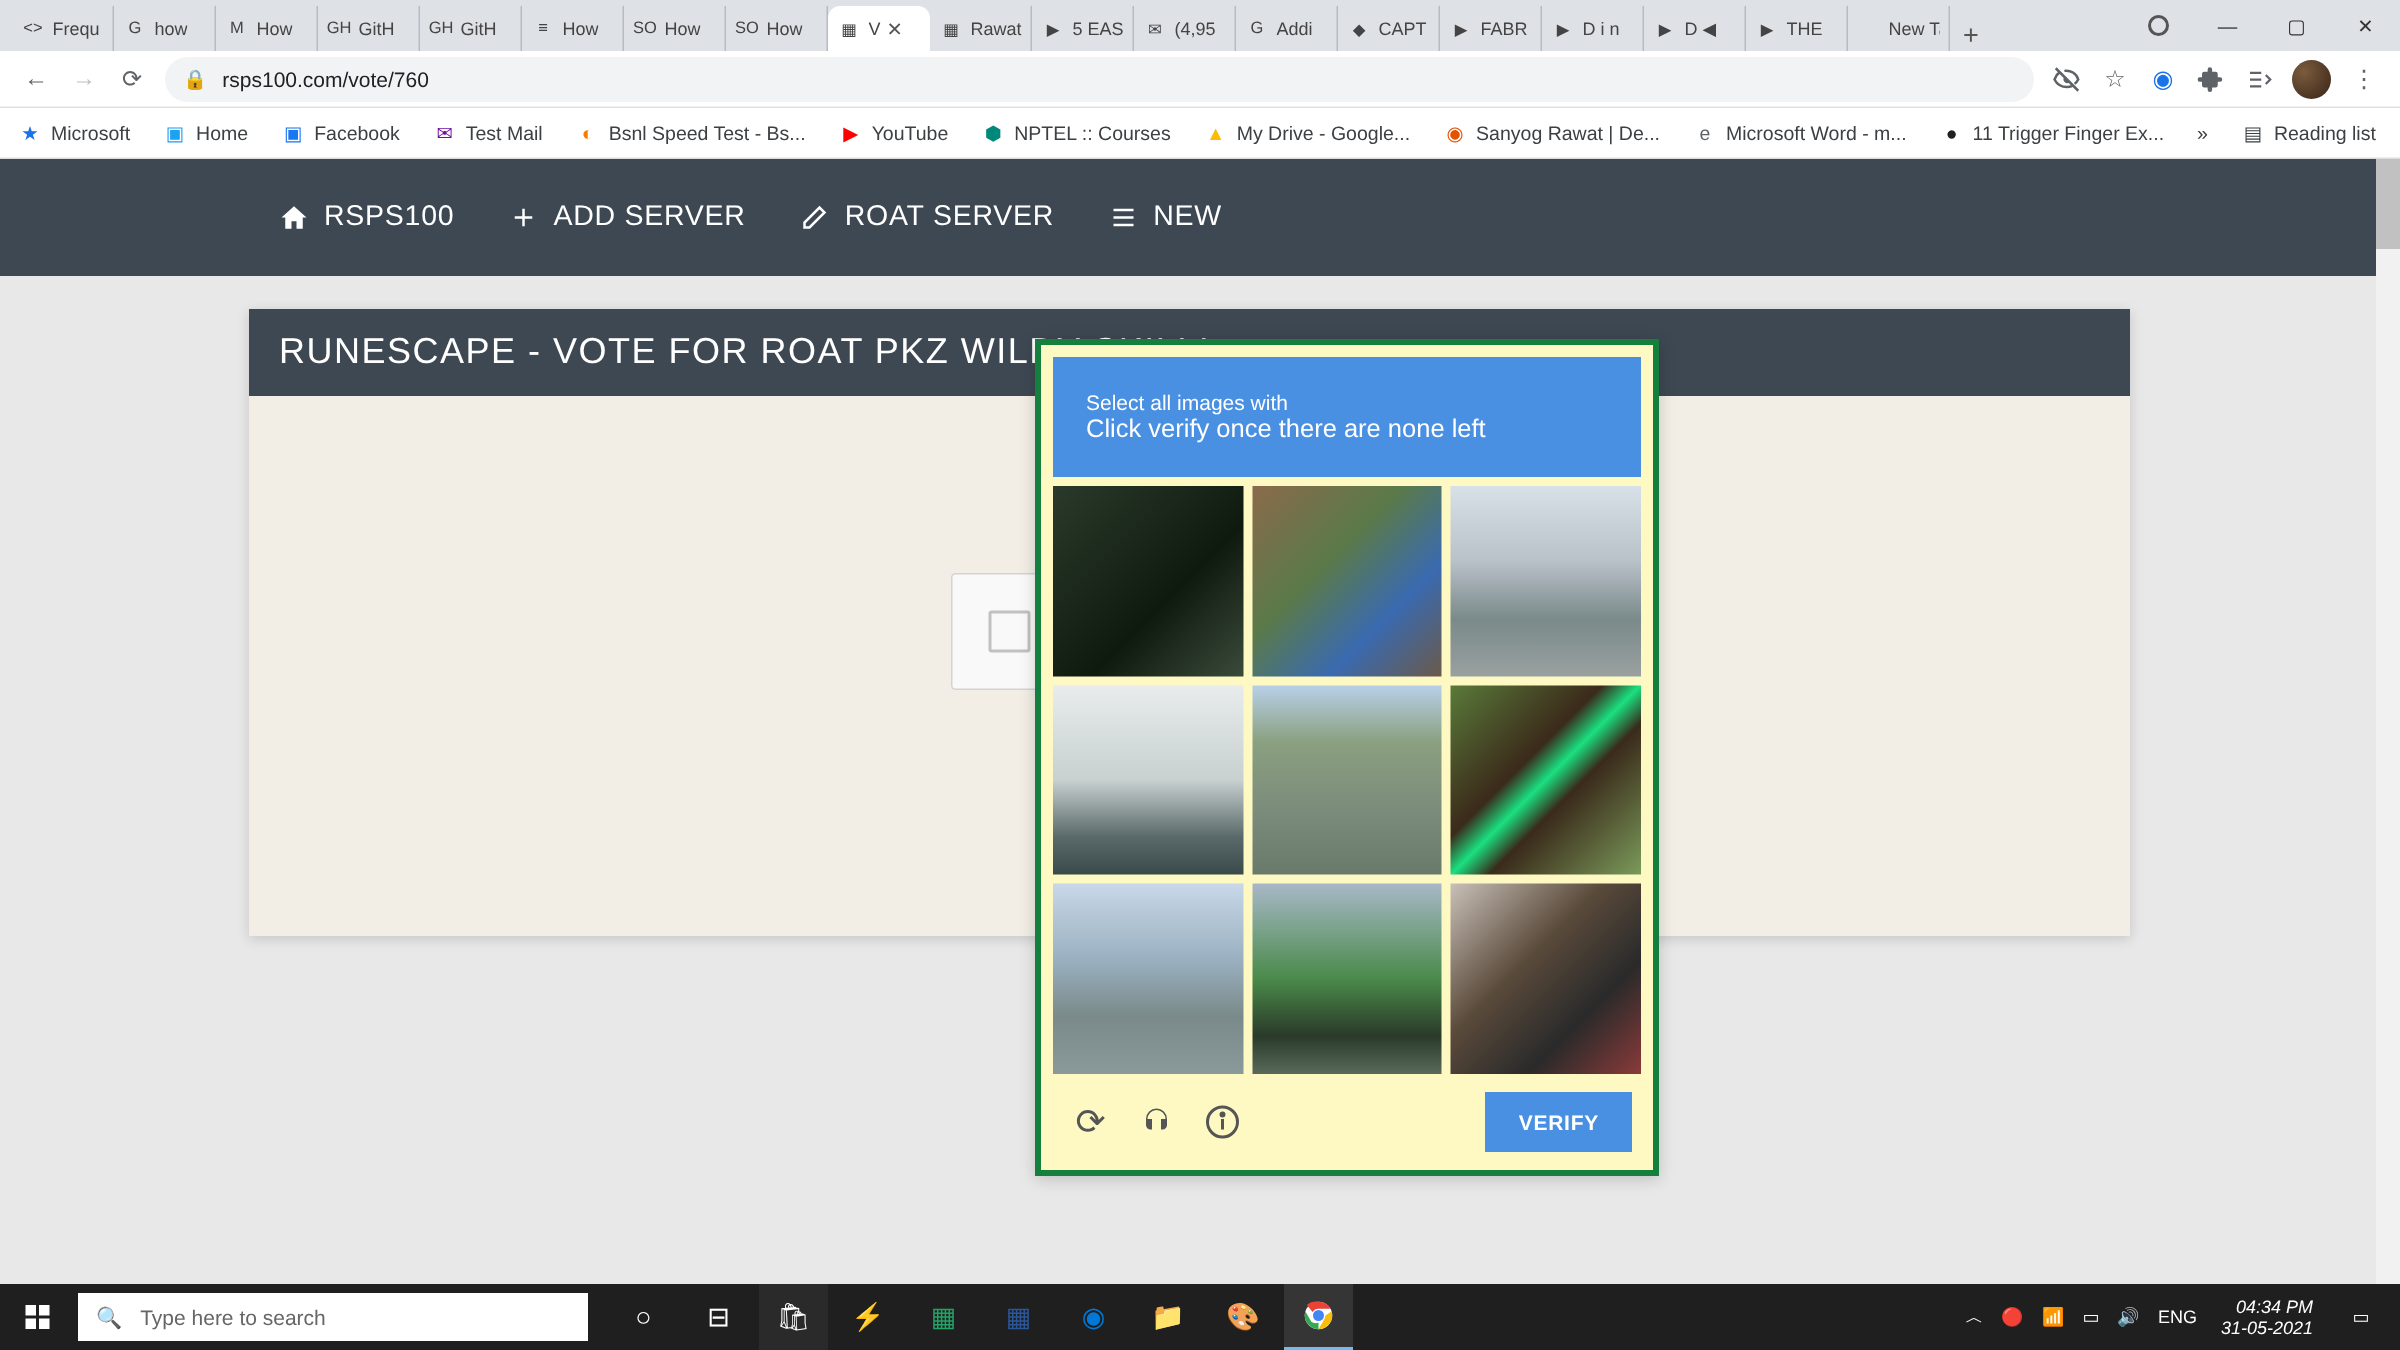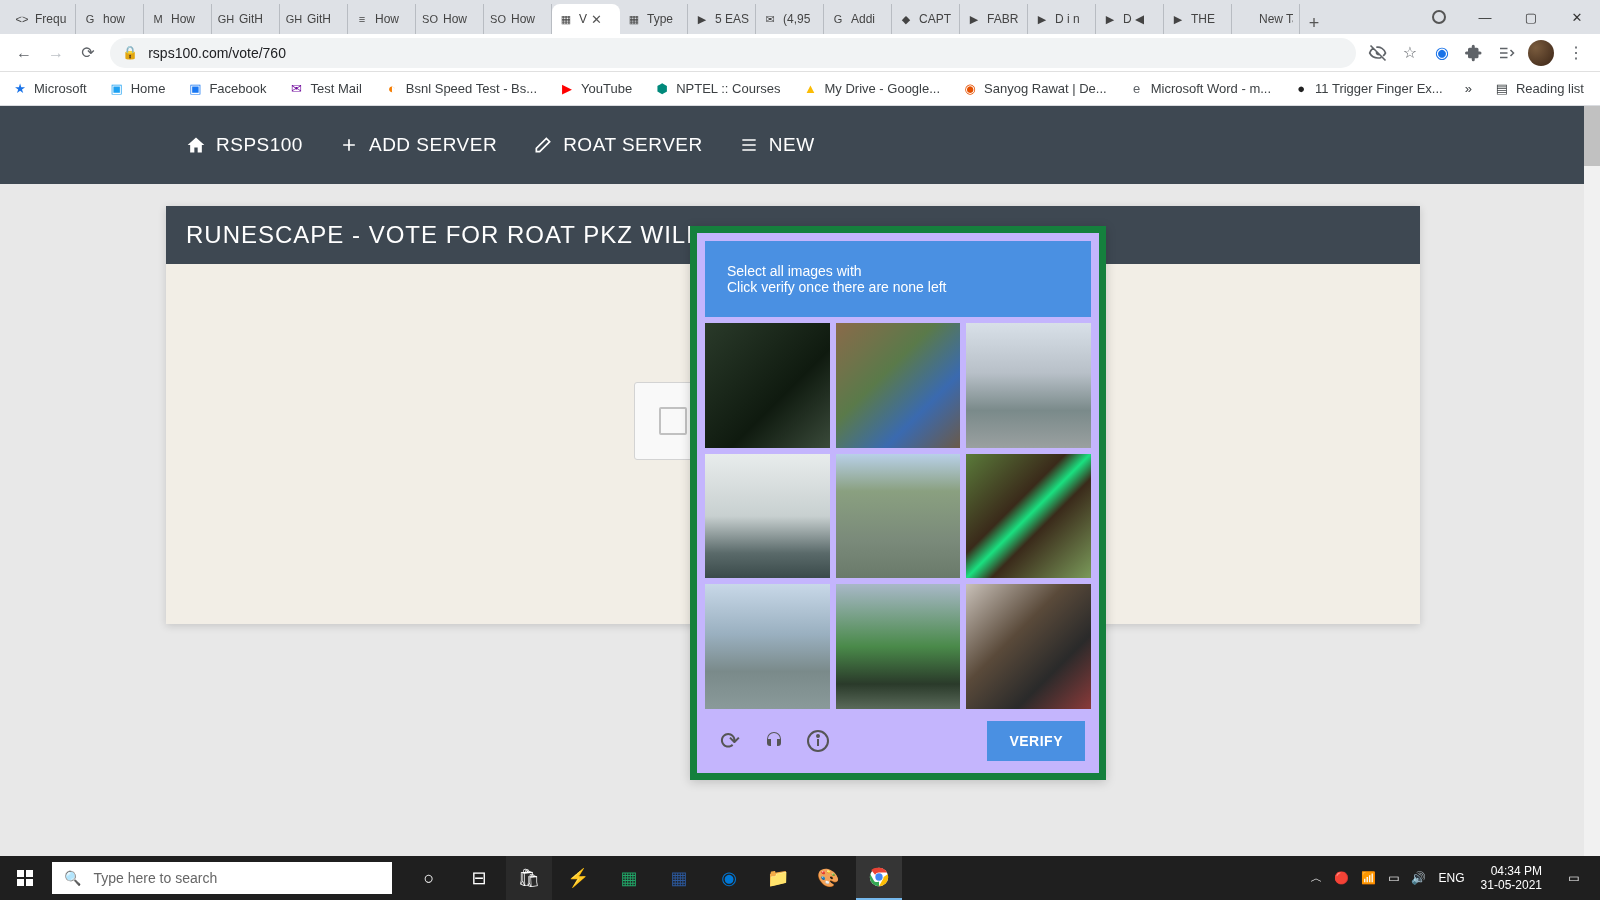--- a/index.html
+++ b/index.html
@@ -39,25 +39,25 @@
 .site-nav .item { display: flex; align-items: center; margin-right: 36px; font-size: 19px; font-weight: 400; letter-spacing: 0.5px; cursor: pointer; font-family: "Arial Narrow", Arial, sans-serif; }
 .site-nav .item .ic { margin-right: 10px; font-size: 18px; }
 
 .content-card { position: absolute; left: 166px; top: 100px; width: 1254px; background: #F2EEE6; box-shadow: 0 2px 8px rgba(0,0,0,0.15); }
 .content-header { height: 58px; background: #3E4852; color: #fff; display: flex; align-items: center; padding-left: 20px; font-size: 24px; letter-spacing: 1px; font-family: "Arial Narrow", Arial, sans-serif; }
 .content-body { height: 360px; position: relative; }
 .checkbox-stub { position: absolute; left: 468px; top: 118px; width: 78px; height: 78px; background: #F9F9F9; border: 1px solid #D3D3D3; border-radius: 3px; display: flex; align-items: center; justify-content: center; }
 .checkbox-stub .box { width: 28px; height: 28px; border: 2px solid #C1C1C1; border-radius: 2px; }
 
 
-.captcha { position: absolute; left: 690px; top: 120px; width: 416px; background: #c4b5fd; border: 7px solid #15803d; box-shadow: 0 2px 10px rgba(0,0,0,0.18); padding: 8px; z-index: 50; }
+.captcha { position: absolute; left: 690px; top: 120px; width: 416px; background: #fef9c3; border: 4px solid #15803d; box-shadow: 0 2px 10px rgba(0,0,0,0.18); padding: 8px; z-index: 50; }
 .captcha-header { background: #4A90E2; color: #fff; padding: 22px; }
 .captcha-header .line1 { font-size: 14px; }
 .captcha-header .subject { font-size: 30px; font-weight: 700; margin: 2px 0 6px; }
-.captcha-header .line3 { font-size: 14px; }
+.captcha-header .line3 { font-size: 17px; }
 .captcha-grid { display: grid; grid-template-columns: repeat(3, 1fr); gap: 6px; margin-top: 6px; }
 .tile { aspect-ratio: 1/1; background: #888; cursor: pointer; background-size: cover; background-position: center; }
 .t1 { background: linear-gradient(135deg,#2A3A2A 0%,#0F1A0F 60%,#3A4A3A 100%); }
 .t2 { background: linear-gradient(135deg,#8A6A4A 0%,#5A7A4A 40%,#3A6AB0 70%,#6A5A4A 100%); }
 .t3 { background: linear-gradient(180deg,#D8E0E8 0%,#B8C0C8 40%,#7A8A8A 70%,#9AA0A0 100%); }
 .t4 { background: linear-gradient(180deg,#E8ECEC 0%,#C8D0D0 50%,#5A6A6A 80%,#3A4A4A 100%); }
 .t5 { background: linear-gradient(180deg,#B8D0E8 0%,#8AA080 30%,#7A8A7A 70%,#6A7A6A 100%); }
 .t6 { background: linear-gradient(135deg,#5A7A3A 0%,#3A2A1A 40%,#1AE080 50%,#3A2A1A 60%,#7A9A5A 100%); }
 .t7 { background: linear-gradient(180deg,#C8D8E8 0%,#9AB0C0 40%,#7A8A8A 70%,#8A9A9A 100%); }
 .t8 { background: linear-gradient(180deg,#A8B8C8 0%,#4A8A4A 50%,#2A3A2A 80%,#5A6A5A 100%); }
@@ -75,21 +75,21 @@
 .start-btn { width: 50px; height: 44px; display: flex; align-items: center; justify-content: center; cursor: pointer; }
 .win-logo { width: 16px; height: 16px; display: grid; grid-template-columns: 1fr 1fr; grid-template-rows: 1fr 1fr; gap: 2px; }
 .win-logo div { background: #fff; }
 .search-box { width: 340px; height: 32px; background: #fff; display: flex; align-items: center; padding: 0 12px; color: #666; font-size: 14px; margin-left: 2px; }
 .search-box .ic { margin-right: 12px; color: #333; }
 .task-icons { display: flex; align-items: center; margin-left: 14px; gap: 4px; }
 .task-icons .ti { width: 46px; height: 44px; display: flex; align-items: center; justify-content: center; cursor: pointer; font-size: 18px; }
 .task-icons .ti.active { border-bottom: 2px solid #76B9ED; background: rgba(255,255,255,0.1); }
 .tray { margin-left: auto; display: flex; align-items: center; padding-right: 4px; font-size: 12px; }
 .tray .tic { padding: 0 6px; cursor: pointer; }
-.tray .clock { text-align: right; padding: 0 10px; line-height: 1.2; font-size: 12px; }
+.tray .clock { text-align: right; padding: 0 10px; line-height: 1.2; font-size: 12px; font-style: italic; }
 .tray .notif { width: 44px; height: 44px; display: flex; align-items: center; justify-content: center; cursor: pointer; }
 
 svg { display: block; }
 </style>
 </head>
 <body>
 
 <div class="tab-strip" id="tab-strip">
   <div class="tab">
       <span class="favicon">&lt;&gt;</span>
@@ -123,21 +123,21 @@
       <span class="favicon">SO</span>
       <span class="label">How</span>
     </div>
     <div class="tab active">
       <span class="favicon">▦</span>
       <span class="label">V</span>
       <span class="close">✕</span>
     </div>
     <div class="tab">
       <span class="favicon">▦</span>
-      <span class="label">Type</span>
+      <span class="label">Rawat</span>
     </div>
     <div class="tab">
       <span class="favicon">▶</span>
       <span class="label">5 EAS</span>
     </div>
     <div class="tab">
       <span class="favicon">✉</span>
       <span class="label">(4,95</span>
     </div>
     <div class="tab">

